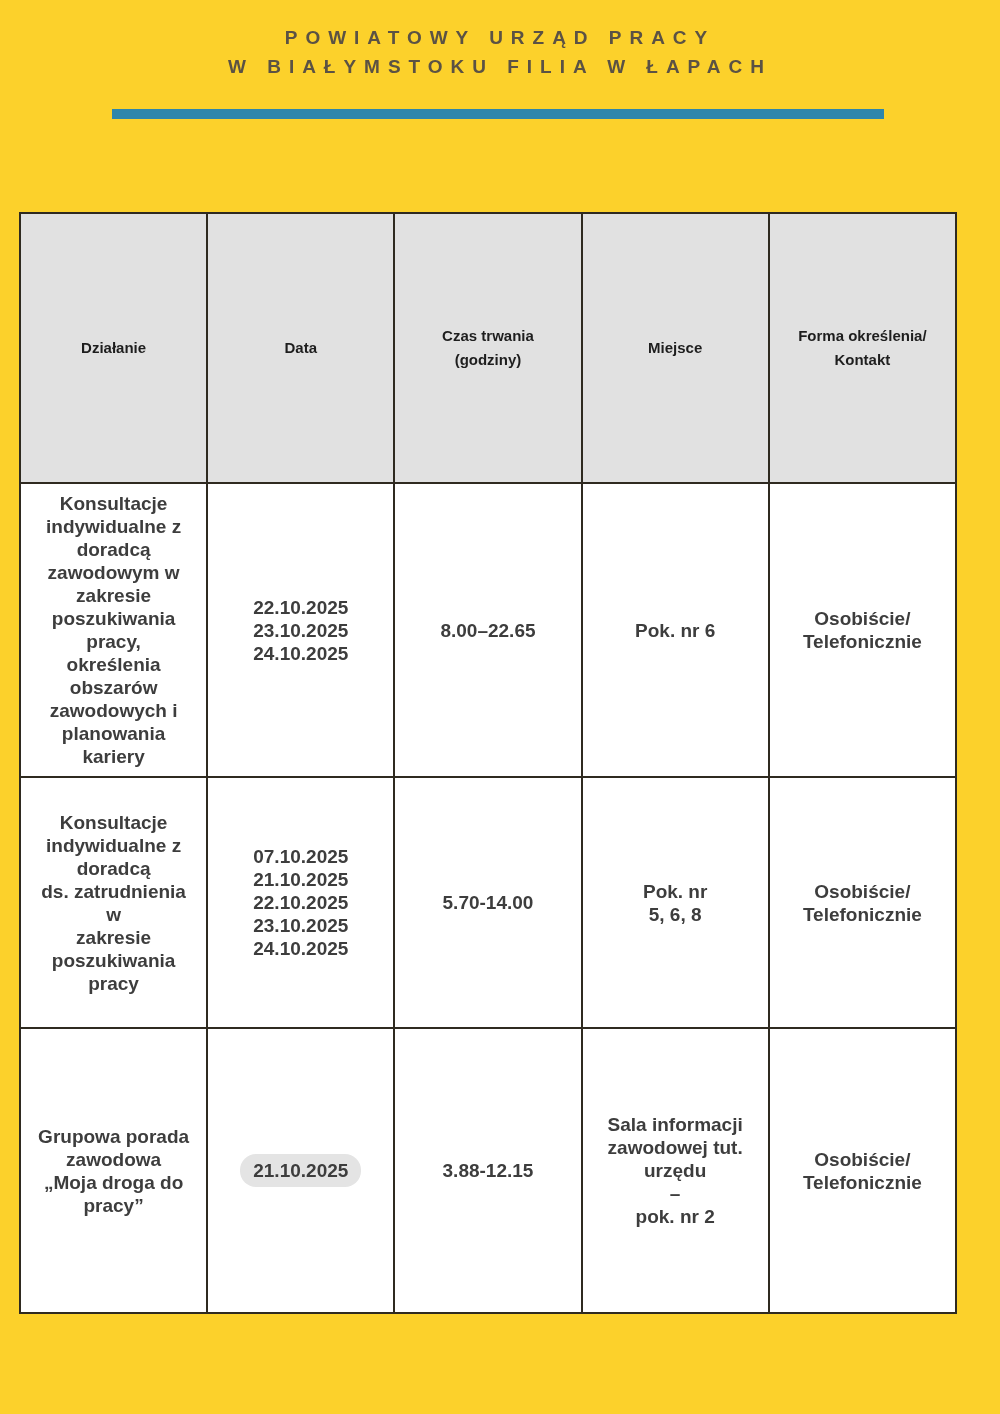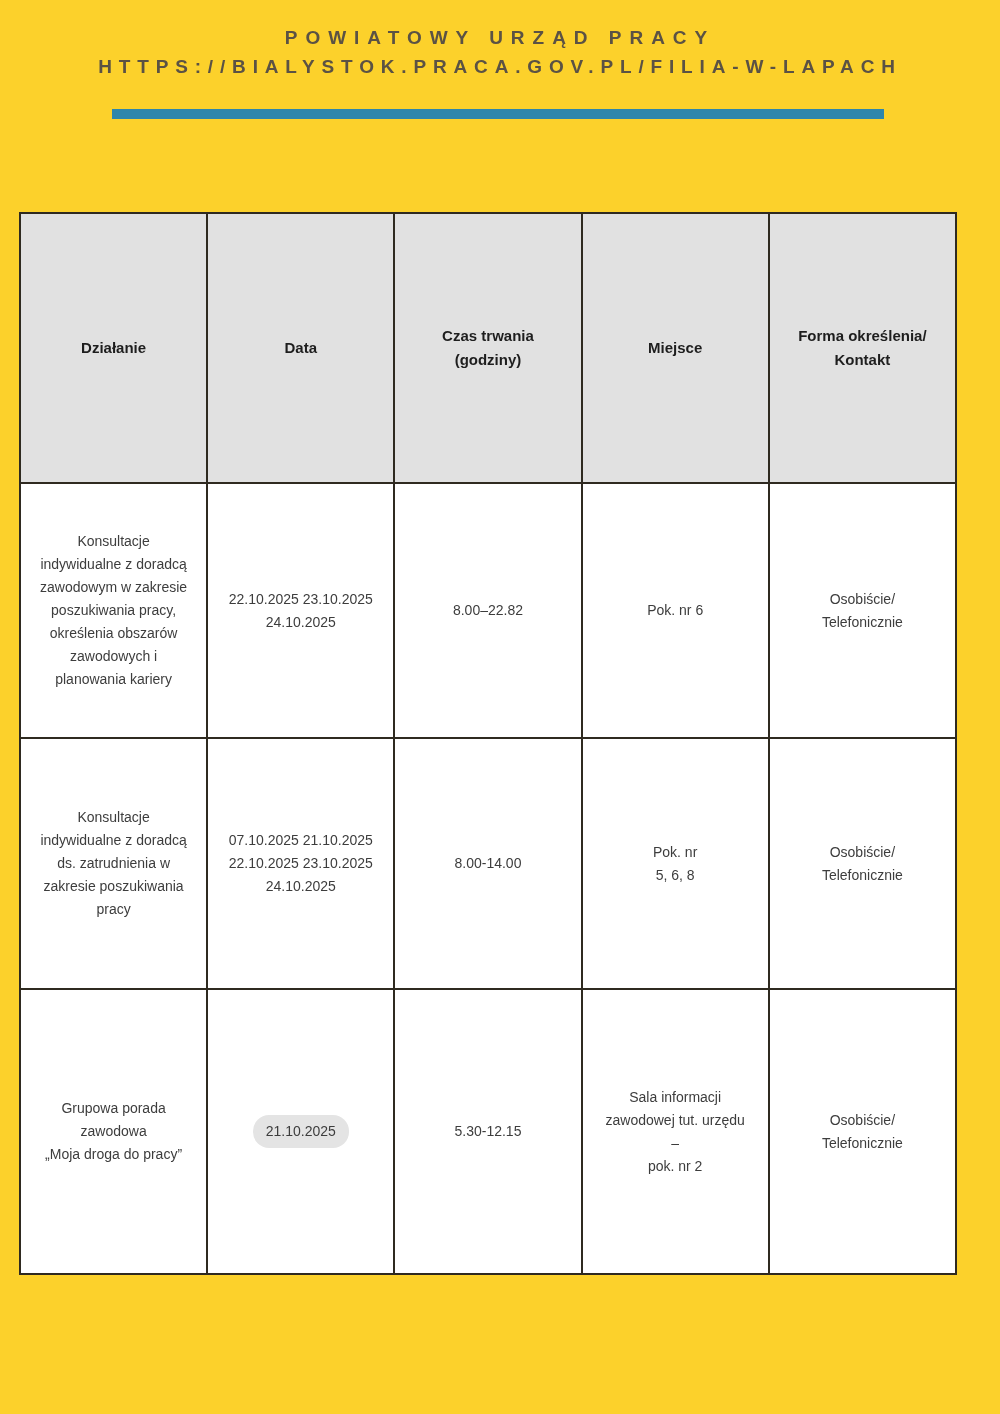--- a/index.html
+++ b/index.html
@@ -67,22 +67,22 @@
     color: #1E1E1E;
     font-size: 15px;
     font-weight: 700;
     line-height: 24px;
     height: 270px;
   }
 
   table.schedule td {
     background: #FFFFFF;
     color: #3D3D3D;
-    font-size: 14px;
-    font-weight: 400;
+    font-size: 19px;
+    font-weight: 700;
     line-height: 23px;
   }
 
   tr.row-1 td { height: 255px; }
   tr.row-2 td { height: 251px; }
   tr.row-3 td { height: 285px; }
 
   .date-pill {
     display: inline-block;
     background: #E4E4E4;
@@ -91,21 +91,21 @@
     white-space: nowrap;
   }
 </style>
 </head>
 <body>
 
 <div class="page">
 
   <div class="header-block">
     <div class="header-line">POWIATOWY URZĄD PRACY</div>
-    <div class="header-line url">HTTPS://BIALYSTOK.PRACA.GOV.PL/FILIA-W-LAPACH</div>
+    <div class="header-line">W BIAŁYMSTOKU FILIA W ŁAPACH</div>
   </div>
 
   <div class="divider-bar"></div>
 
   <table class="schedule">
     <colgroup>
         <col>
         <col>
         <col>
         <col>
@@ -126,46 +126,46 @@
       <tr class="row-1">
         <td>Konsultacje
 indywidualne z doradcą
 zawodowym w zakresie
 poszukiwania pracy,
 określenia obszarów
 zawodowych i
 planowania kariery</td>
         <td>22.10.2025 23.10.2025
 24.10.2025</td>
-        <td>8.00–22.82</td>
+        <td>8.00–22.65</td>
         <td>Pok. nr 6</td>
         <td>Osobiście/
 Telefonicznie</td>
       </tr>
       <tr class="row-2">
         <td>Konsultacje
 indywidualne z doradcą
 ds. zatrudnienia w
 zakresie poszukiwania
 pracy</td>
         <td>07.10.2025 21.10.2025
 22.10.2025 23.10.2025
 24.10.2025</td>
-        <td>8.00-14.00</td>
+        <td>5.70-14.00</td>
         <td>Pok. nr
 5, 6, 8</td>
         <td>Osobiście/
 Telefonicznie</td>
       </tr>
       <tr class="row-3">
         <td>Grupowa porada
 zawodowa
 „Moja droga do pracy”</td>
         <td><span class="date-pill">21.10.2025</span></td>
-        <td>5.30-12.15</td>
+        <td>3.88-12.15</td>
         <td>Sala informacji
 zawodowej tut. urzędu
 –
 pok. nr 2</td>
         <td>Osobiście/
 Telefonicznie</td>
       </tr>
     </tbody>
   </table>
 

